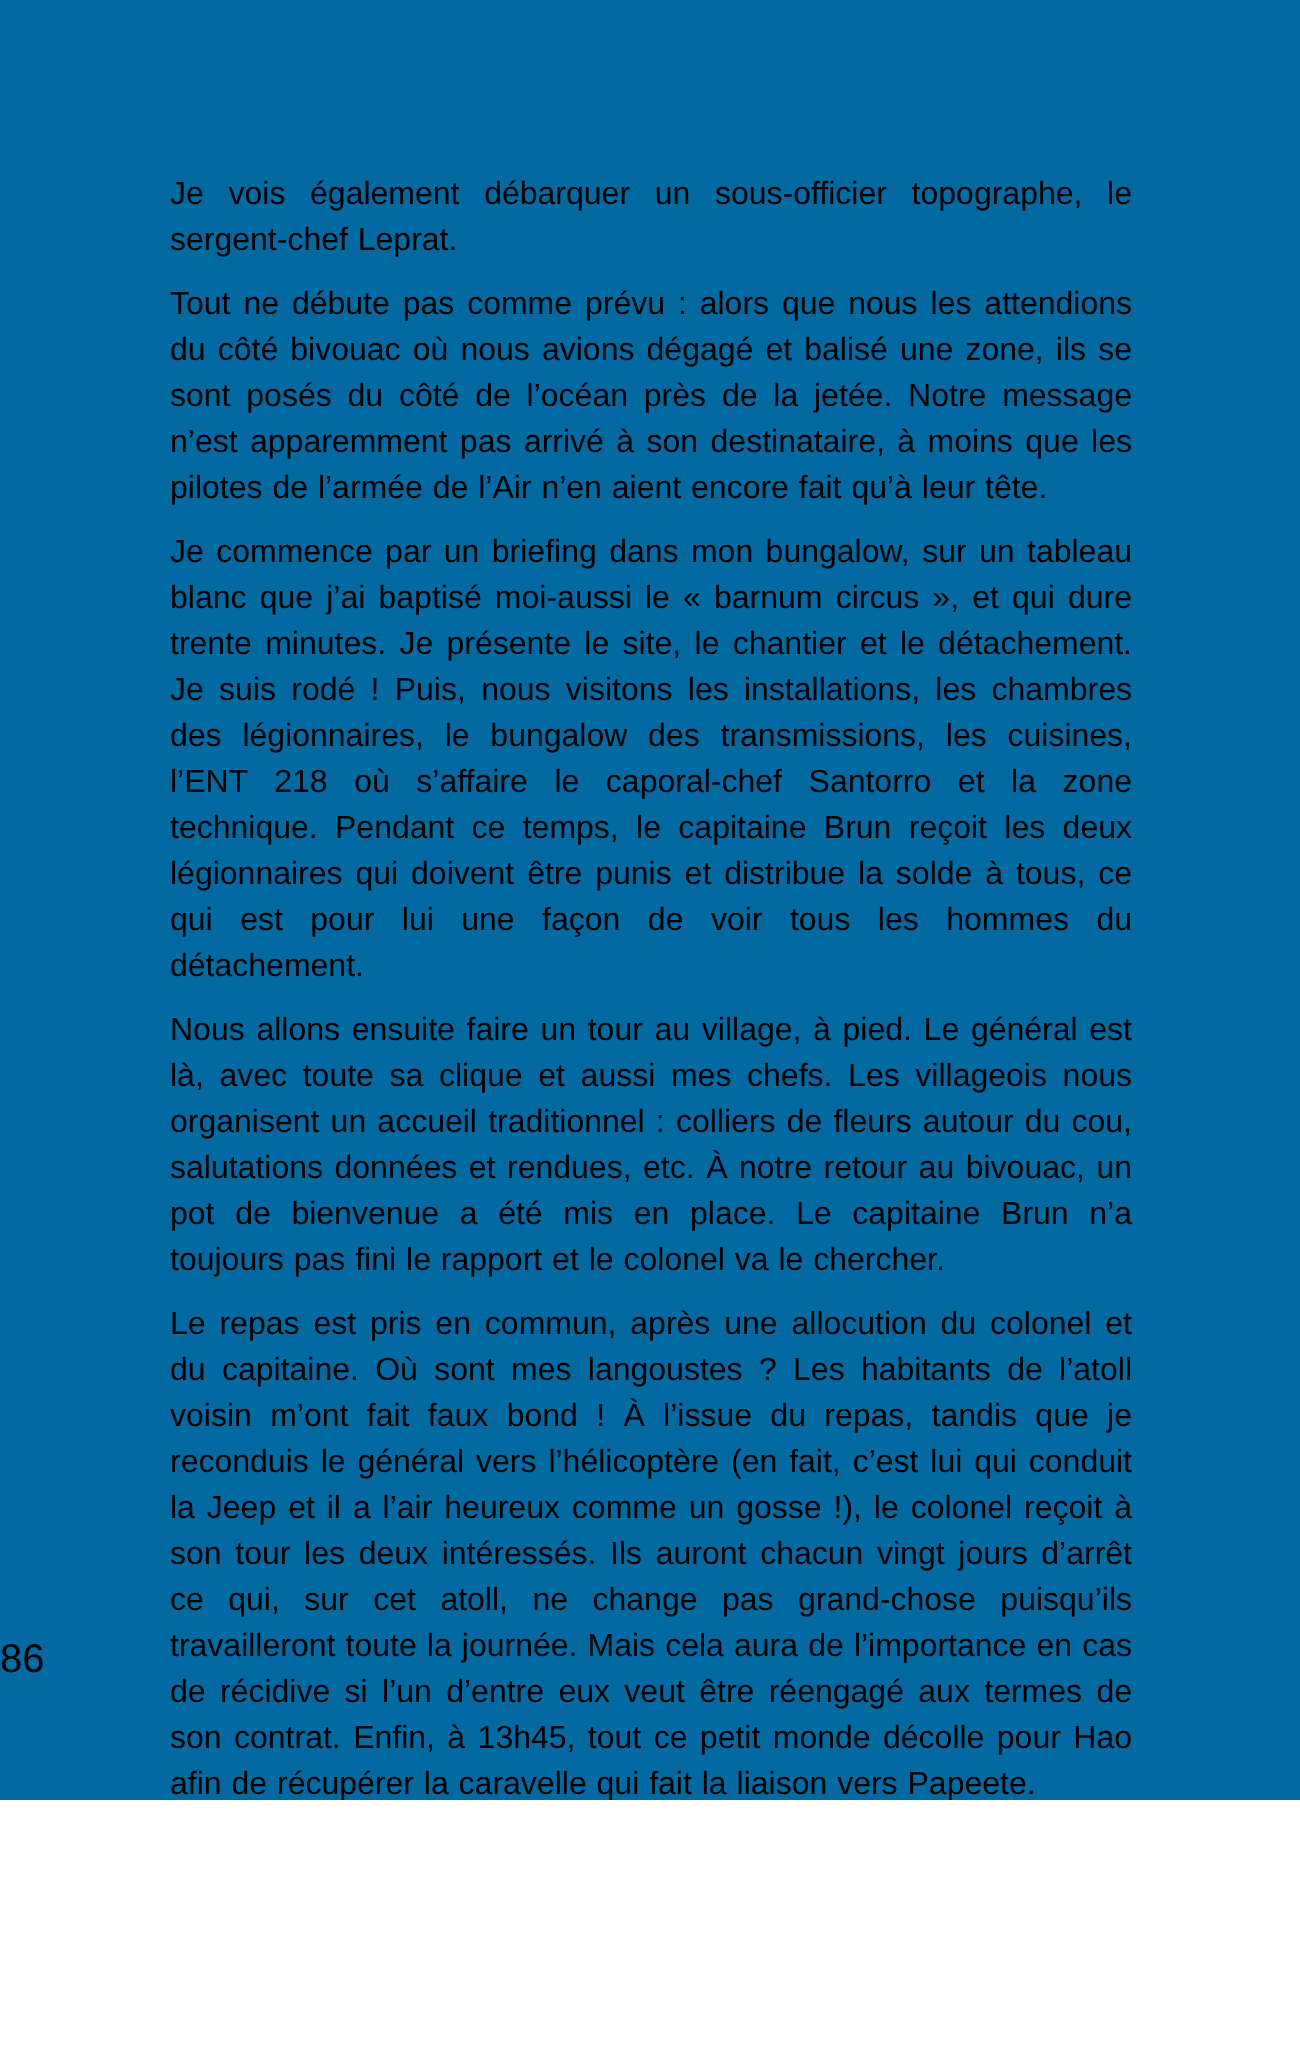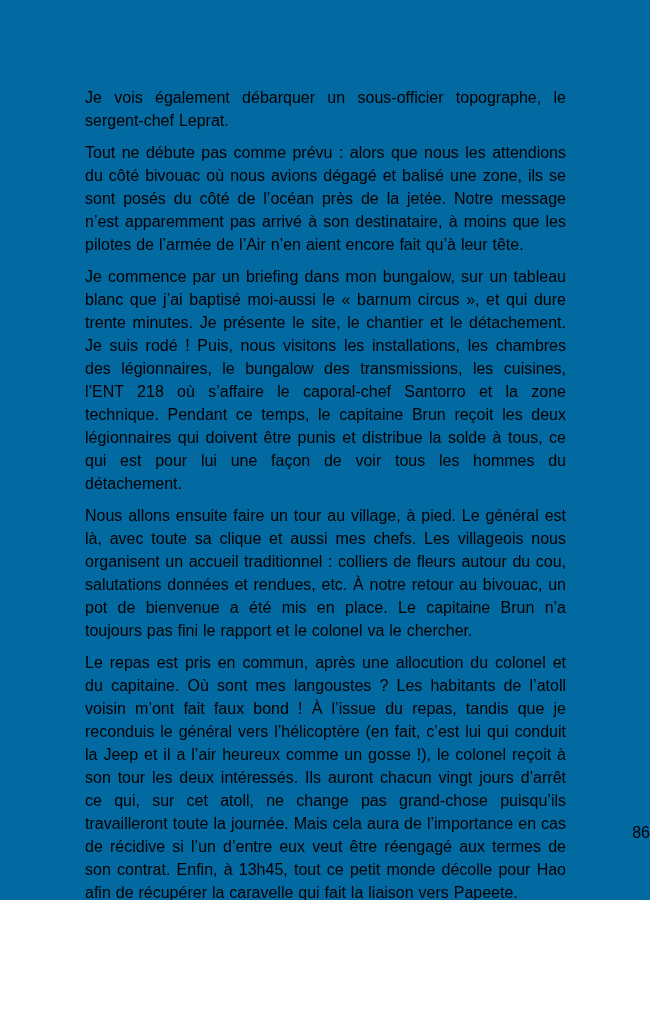--- a/index.html
+++ b/index.html
@@ -30,22 +30,22 @@
     text-justify: inter-word;
     hyphens: auto;
     -webkit-hyphens: auto;
     word-spacing: 0.5px;
   }
   .page-number {
     position: absolute;
     bottom: 58px;
     left: 0;
     width: 100%;
-    text-align: right;
-    font-size: 16px;
+    text-align: left;
+    font-size: 20px;
     color: #000000;
   }
 </style>
 </head>
 <body>
 
 <div class="page">
   <div class="content">
     <p>Je vois également débarquer un sous-officier topographe, le sergent-chef Leprat.</p>
     <p>Tout ne débute pas comme prévu : alors que nous les attendions du côté bivouac où nous avions dégagé et balisé une zone, ils se sont posés du côté de l’océan près de la jetée. Notre message n’est apparemment pas arrivé à son destinataire, à moins que les pilotes de l’armée de l’Air n’en aient encore fait qu’à leur tête.</p>

